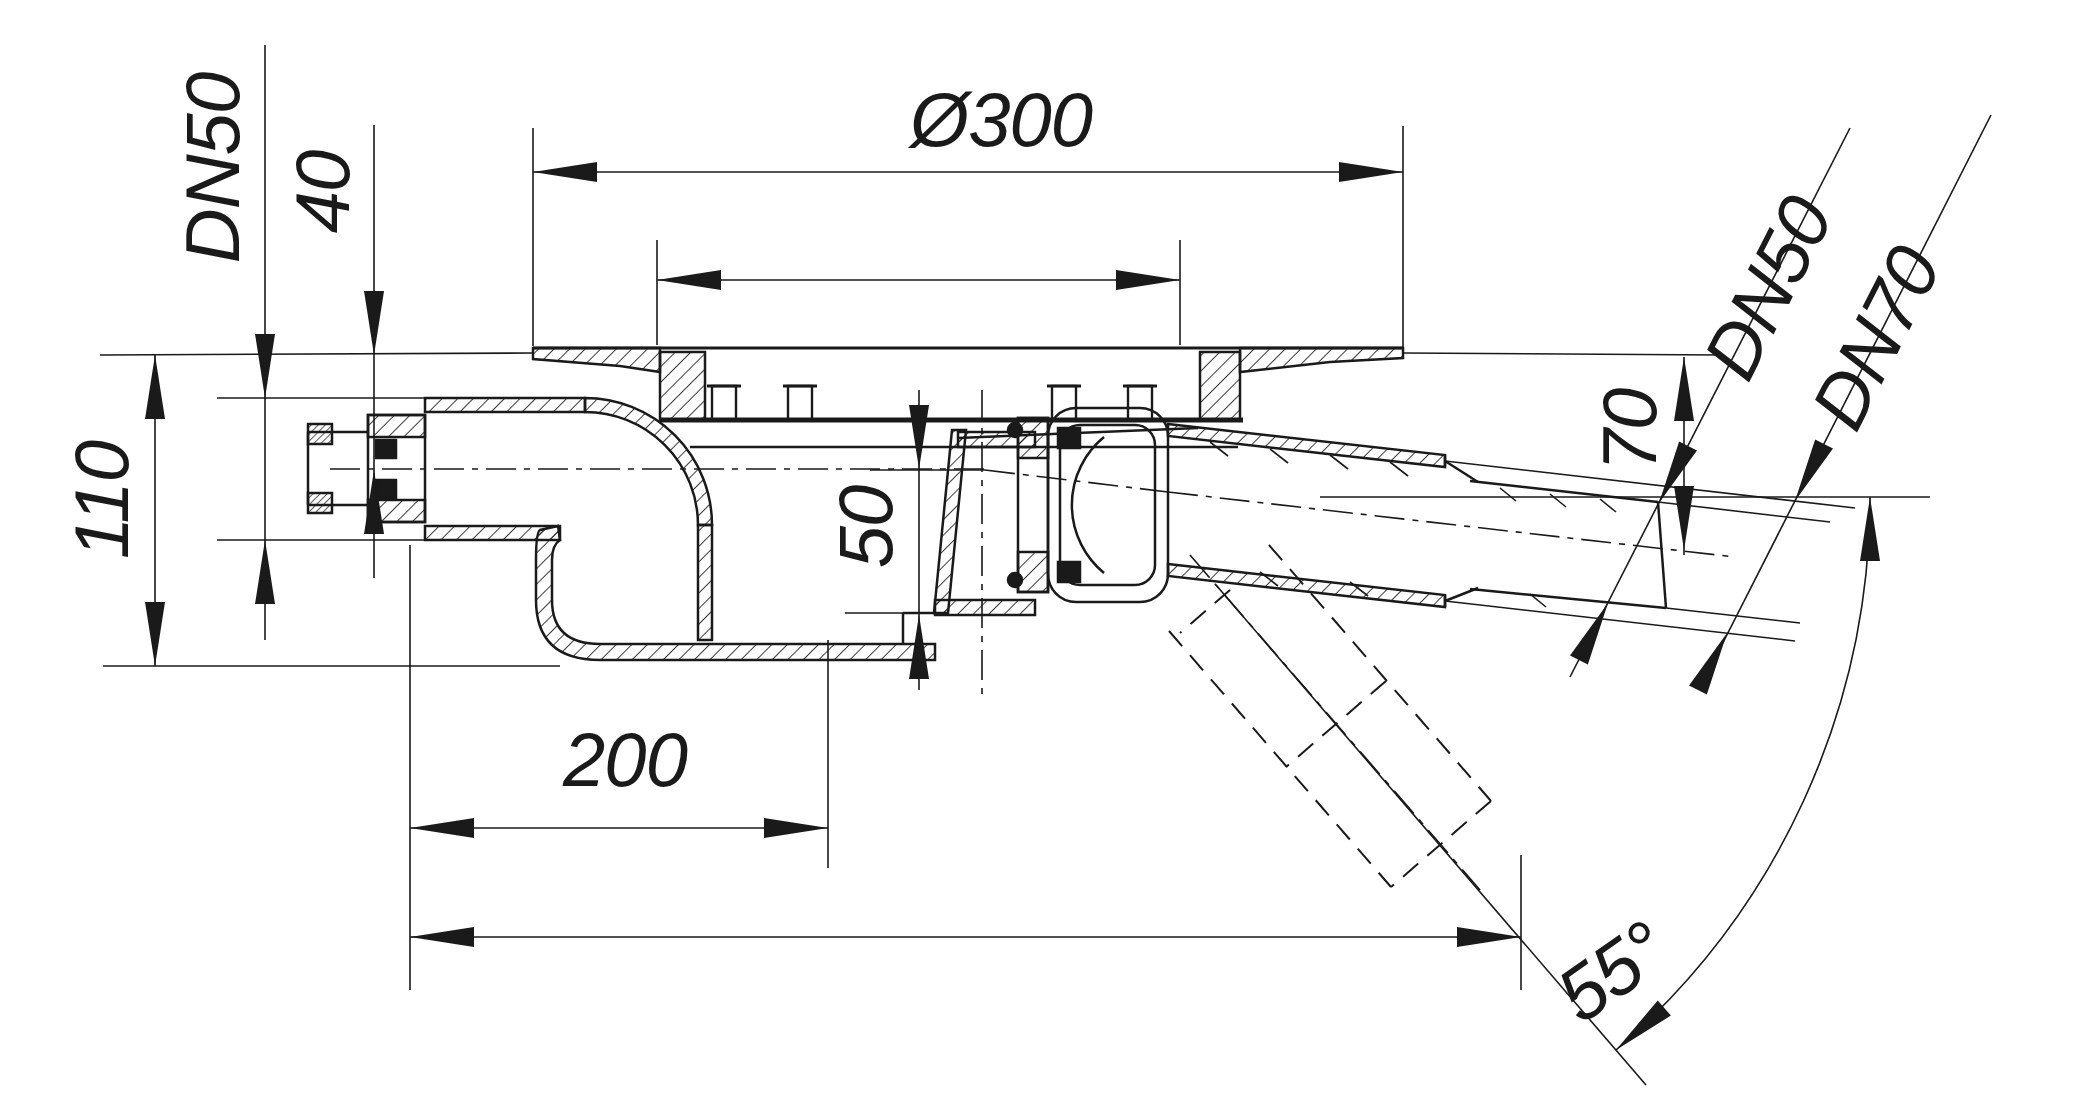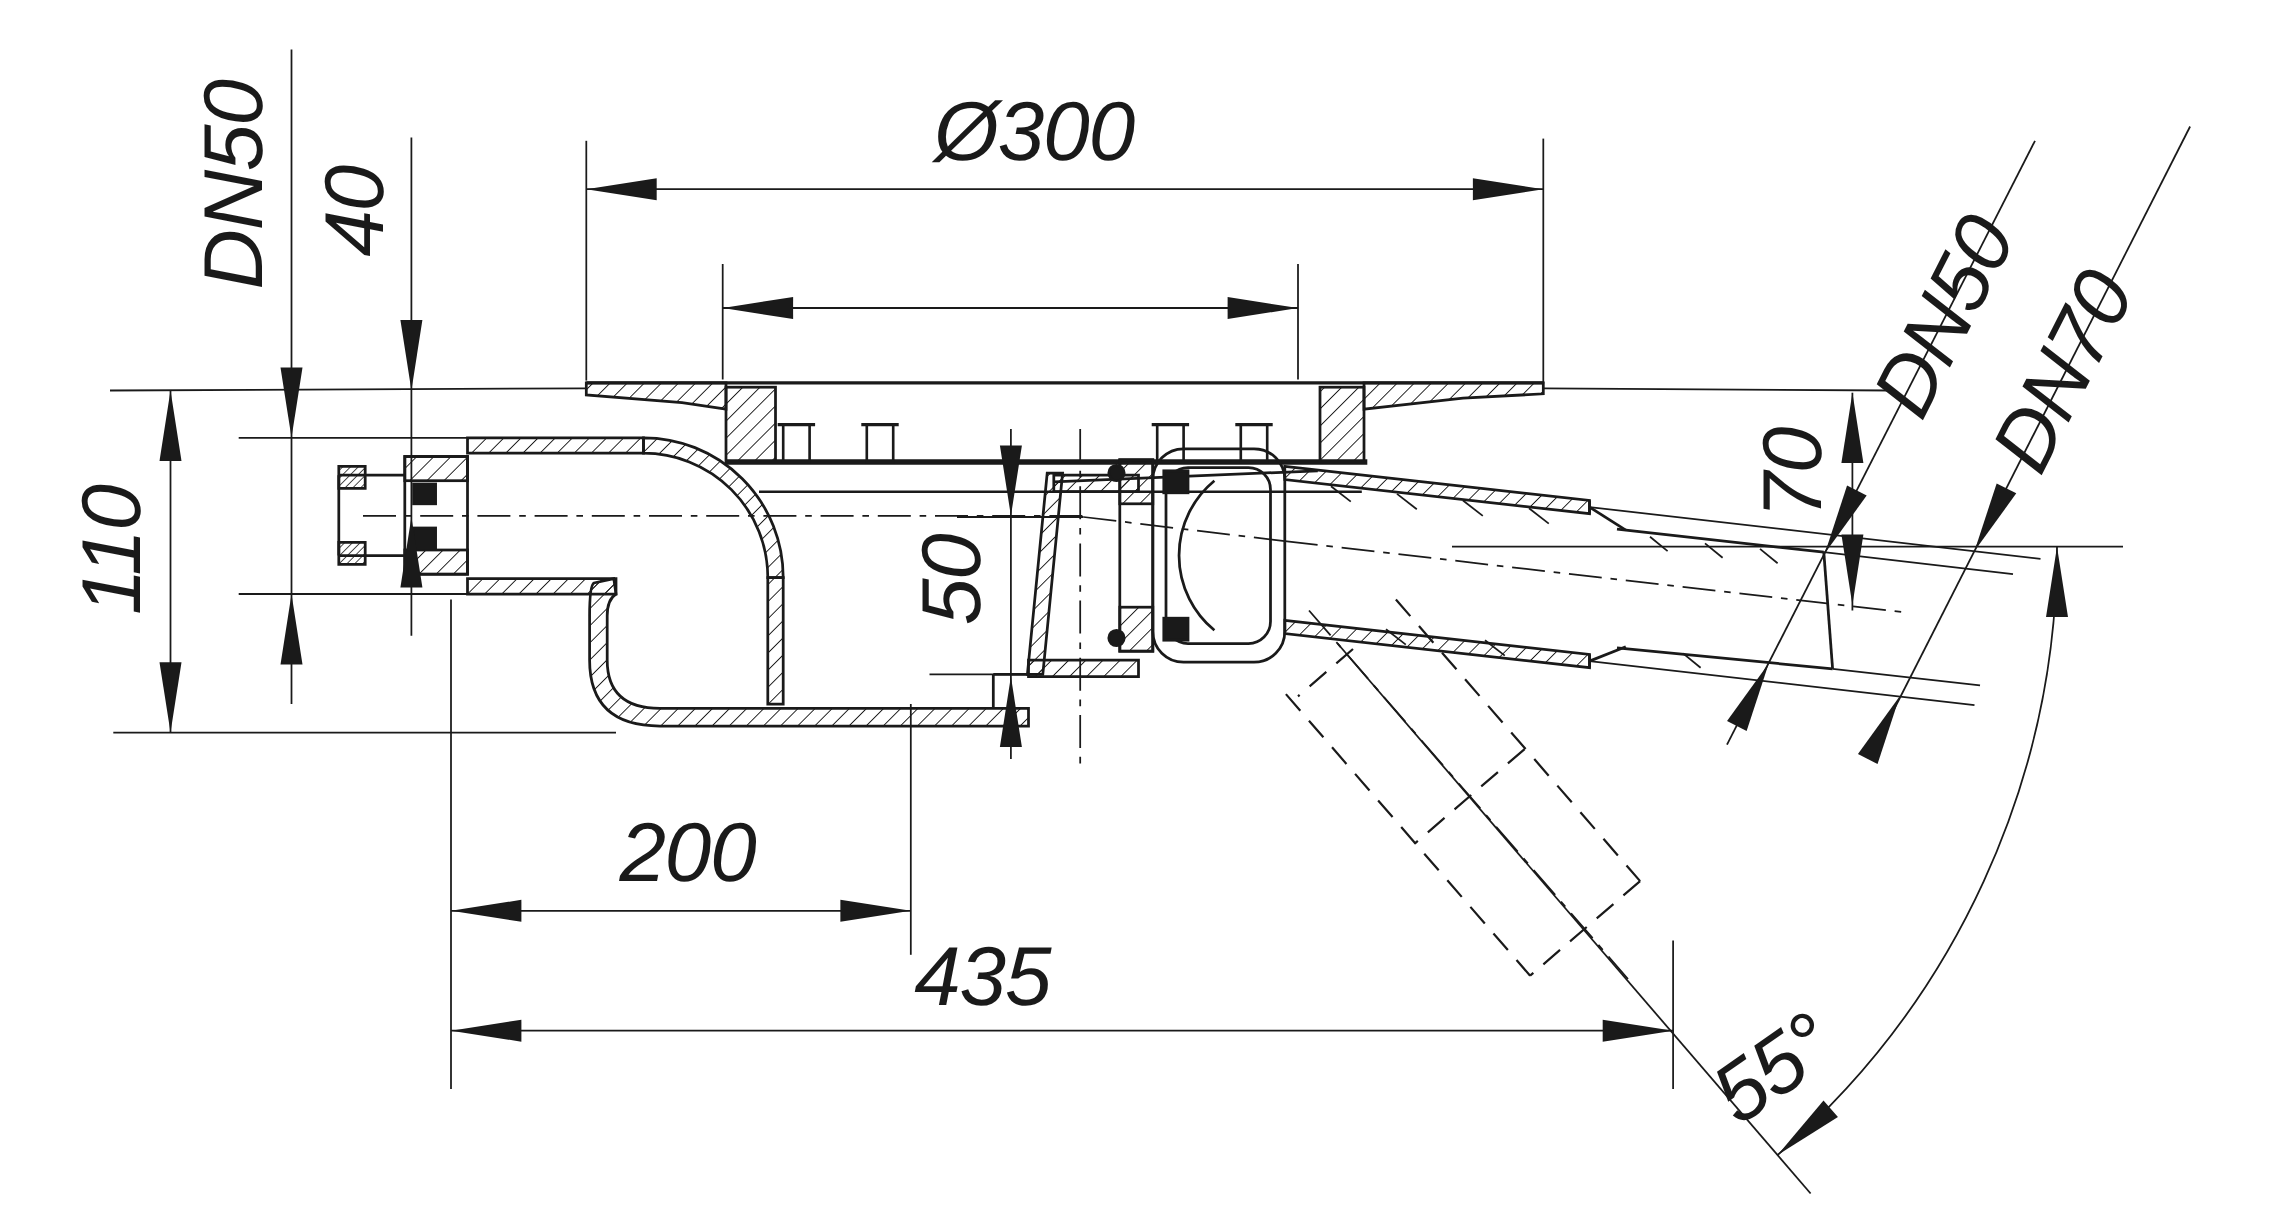--- a/index.html
+++ b/index.html
@@ -199,22 +199,21 @@
         <polygon points="1795,501 1815.1453267414472,439.43567745454897 1832.9654572252148,448.5154874493399"></polygon>
         <polygon points="1727,633 1706.8546732585528,694.5643225454511 1689.0345427747852,685.48451255066"></polygon>
         <polygon points="1870,497 1880,561 1860,561"></polygon>
         <polygon points="1616,1050 1657.7408228443524,1000.4651263423798 1670.8620034241626,1015.5593179468353"></polygon>
       </g>
 </svg>
 
 <div class="dim-label rot-90" style="left:213px;top:168px;">DN50</div>
 <div class="dim-label rot-90" style="left:323px;top:192px;">40</div>
 <div class="dim-label rot-90" style="left:102px;top:500px;">110</div>
-<div class="dim-label" style="left:940px;top:120px;">Ø300</div>
+<div class="dim-label" style="left:1001px;top:120px;">Ø300</div>
 <div class="dim-label rot-90" style="left:866px;top:527px;">50</div>
 <div class="dim-label rot-90" style="left:1630px;top:430px;">70</div>
 <div class="dim-label rot-63" style="left:1768px;top:288px;">DN50</div>
 <div class="dim-label rot-63" style="left:1876px;top:338px;">DN70</div>
-<div class="dim-label" style="left:625px;top:776px;">200</div>
-<div class="dim-label" style="left:893px;top:889px;">435</div>
+<div class="dim-label" style="left:625px;top:760px;">200</div>
 <div class="dim-label rot-35" style="left:1612px;top:972px;">55°</div>
 
 </div>
 
 </body></html>

